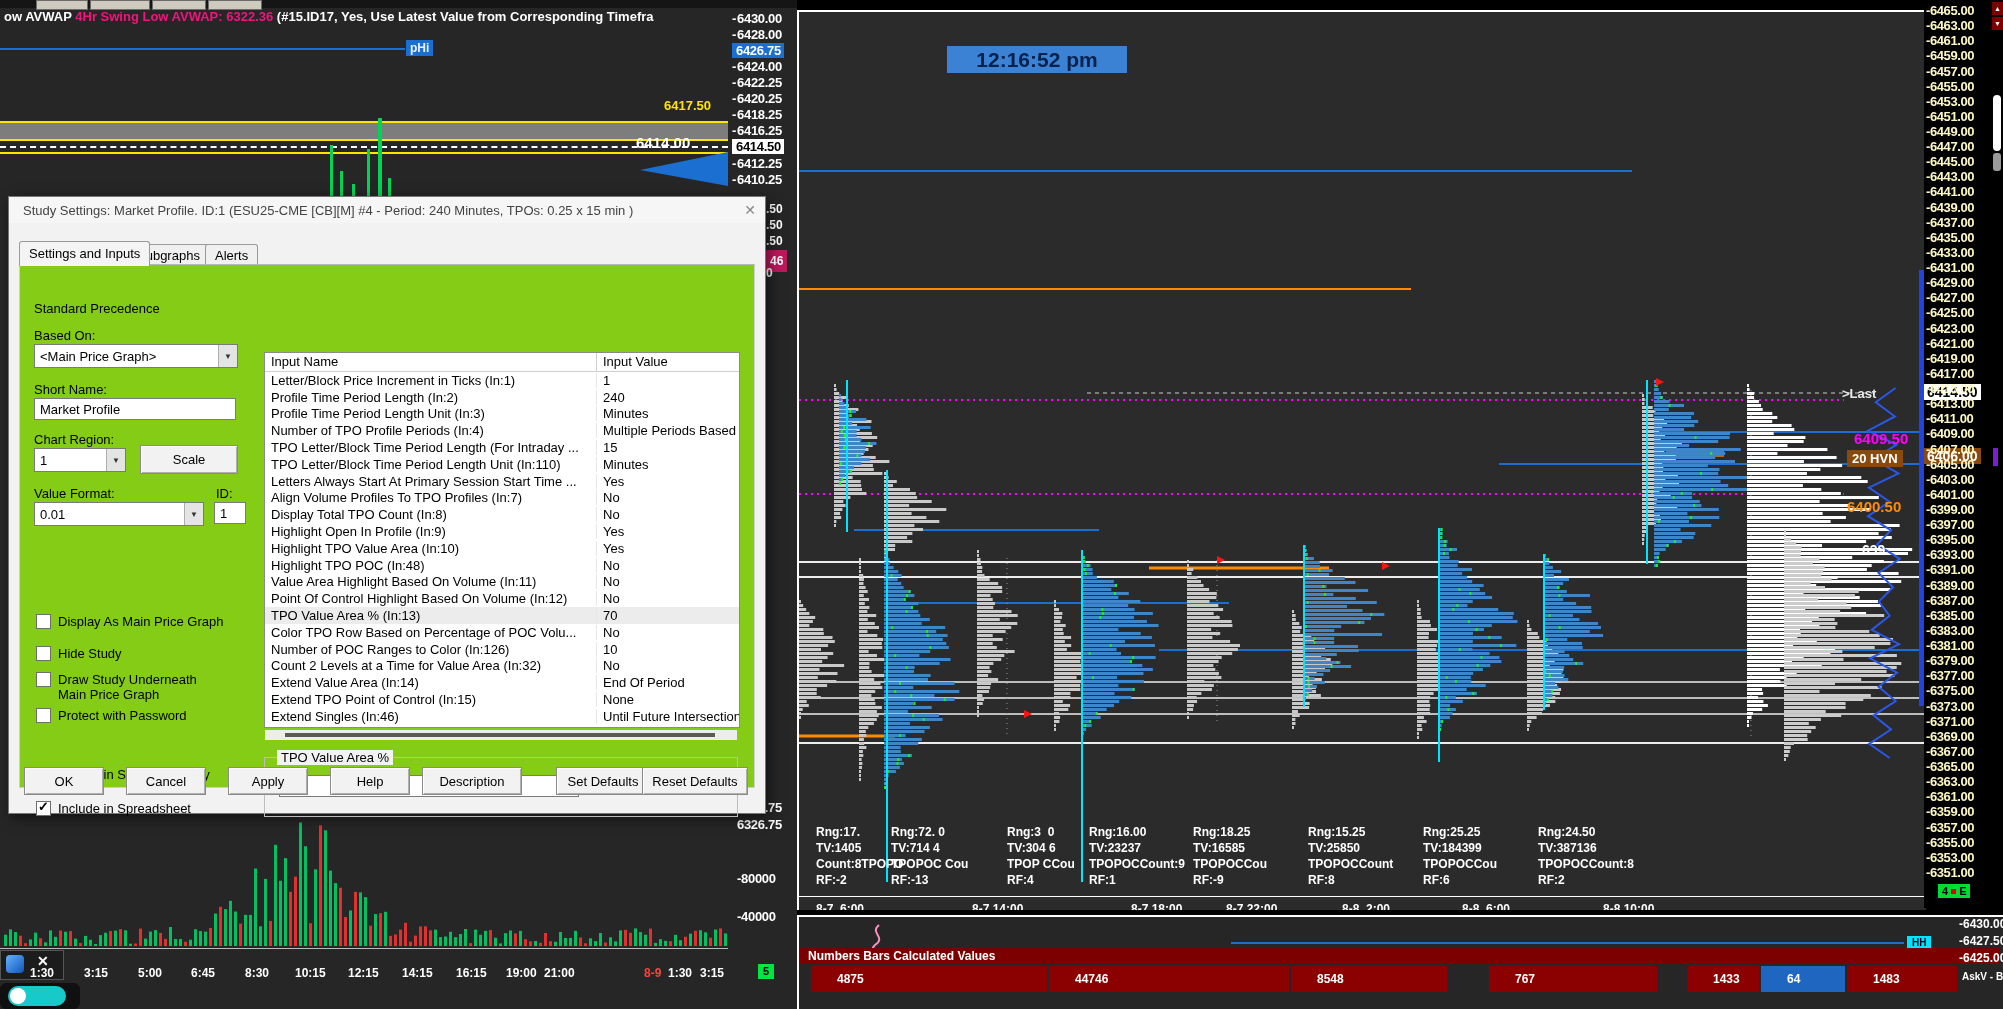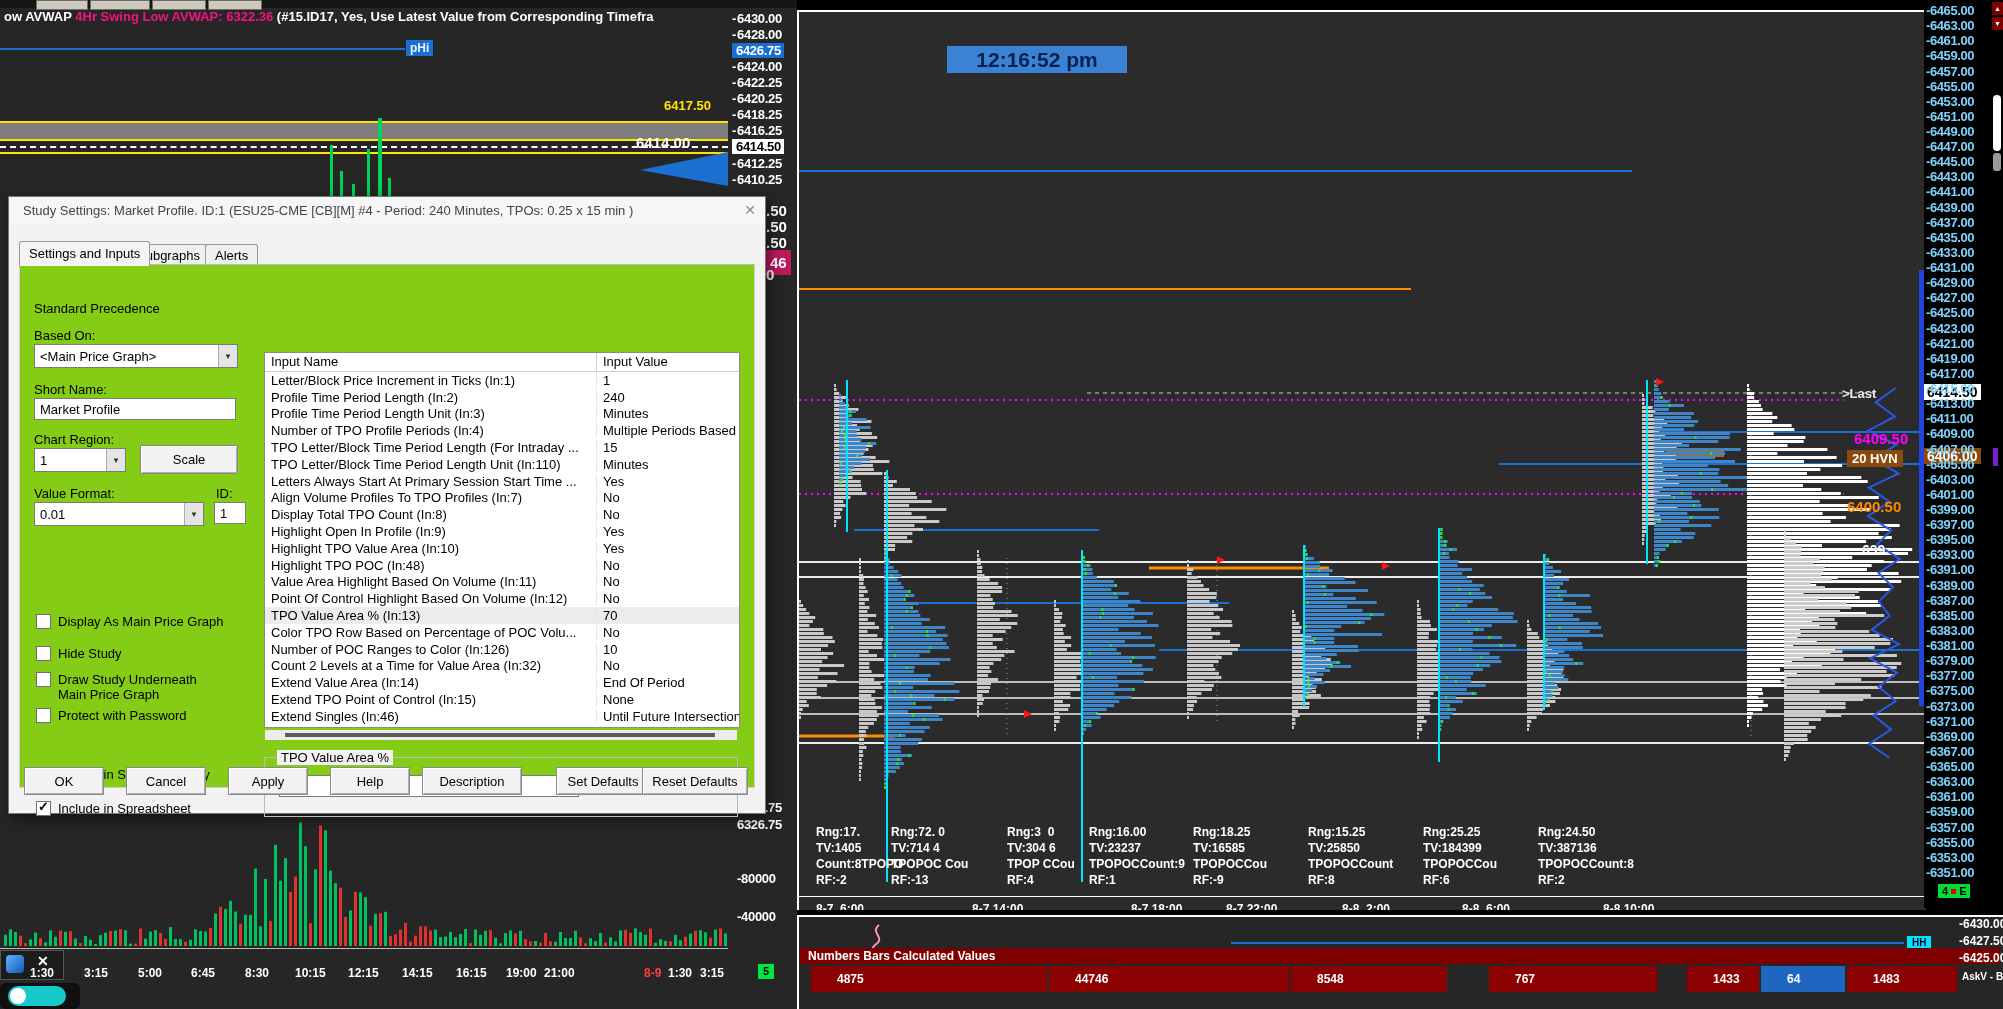--- a/index.html
+++ b/index.html
@@ -20,21 +20,21 @@
   #phi-box{left:406px;top:40px;padding:1px 4px;background:#1a6fd0;color:#e8f2ff;
            font-size:12px;font-weight:bold;}
   .lc-pricefloat{position:absolute;font-weight:bold;font-size:13px;}
   
   .scale-lbl{position:absolute;left:732px;color:#fff;font-size:13px;font-weight:bold;
              letter-spacing:-0.3px;white-space:nowrap;}
   .scale-lbl::before{content:"-";margin-right:1px;}
   .scale-lbl.blue-box{background:#1a6fd0;color:#fff;padding:0 3px;}
   .scale-lbl.white-box{background:#fff;color:#000;padding:0 3px;}
   .scale-lbl.noDash::before{content:"";}
-  .frag-lbl{position:absolute;left:766px;color:#fff;font-size:15px;font-weight:bold;}
+  .frag-lbl{position:absolute;left:766px;color:#fff;font-size:12px;font-weight:bold;}
   .frag-lbl.pink-box{background:#be185d;padding:4px 4px;}
   #left-axisline{left:0;top:948px;width:728px;height:1px;background:#b9b9b9;}
   .ltime{position:absolute;top:966px;color:#fff;font-size:12px;font-weight:bold;}
   .ltime.red{color:#ff4040;}
   #lbadge5{left:758px;top:964px;width:16px;height:15px;background:#00e53f;color:#000;
            font-size:11px;font-weight:bold;text-align:center;line-height:15px;}
   #popup-frag{left:0;top:950px;width:62px;height:28px;background:#1c1c1c;border:1px solid #555;}
   #popup-blue{left:5px;top:4px;width:18px;height:18px;border-radius:4px;
               background:linear-gradient(135deg,#63b2ff,#1256b8);}
   #popup-x{left:36px;top:2px;color:#fff;font-size:14px;font-weight:bold;}
@@ -84,21 +84,21 @@
   
   #right-panel{left:797px;top:0;width:1206px;height:915px;background:#000;}
   #right-plot{left:0;top:10px;width:1127px;height:898px;background:#2b2b2b;
               border-left:2px solid #fff;border-top:2px solid #fff;overflow:hidden;}
   #clock{left:148px;top:34px;width:180px;height:27px;background:#3b82d4;color:#06224d;
          font-size:21px;font-weight:bold;text-align:center;line-height:27px;}
   .onchart-lbl{position:absolute;font-weight:bold;white-space:nowrap;}
   #rp-bottomline{left:0;top:884px;width:1127px;height:1px;background:#fff;}
   .rtime{position:absolute;top:890px;color:#fff;font-size:12px;font-weight:bold;white-space:pre;}
   #right-scale{left:1127px;top:0;width:68px;height:908px;background:#000;overflow:hidden;}
-  .rs-lbl{position:absolute;left:2px;color:#7dd3fc;font-size:13px;font-weight:bold;
+  .rs-lbl{position:absolute;left:2px;color:#fef9c3;font-size:13px;font-weight:bold;
           letter-spacing:-0.4px;white-space:nowrap;}
   .rs-lbl::before{content:"-";}
   .rs-box{position:absolute;left:0;padding:0 3px;font-size:14px;font-weight:bold;white-space:nowrap;}
   #scroll-strip{left:1195px;top:0;width:11px;height:908px;background:#000;}
   #sthumb{left:1px;top:95px;width:8px;height:56px;background:#fff;border-radius:4px;}
   #sthumb2{left:1px;top:153px;width:8px;height:18px;background:#9a9a9a;border-radius:3px;}
   .mini-btn{position:absolute;left:1195px;width:11px;height:13px;background:#7d0000;color:#fff;
             font-size:7px;text-align:center;line-height:13px;}
   #purple-bar{left:1196px;top:448px;width:5px;height:18px;background:#7a1fd0;}
   .stat-col{position:absolute;color:#fff;font-size:12px;font-weight:bold;line-height:16px;white-space:pre;}

